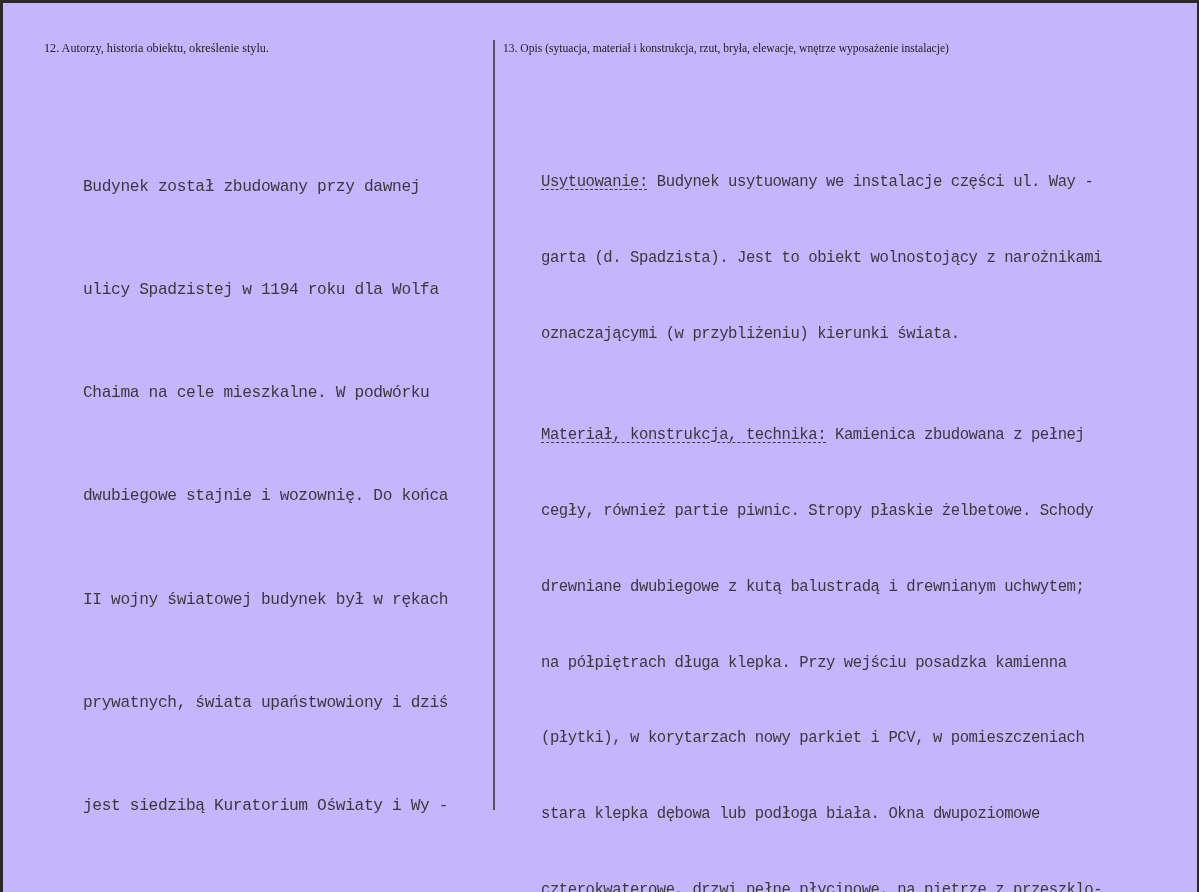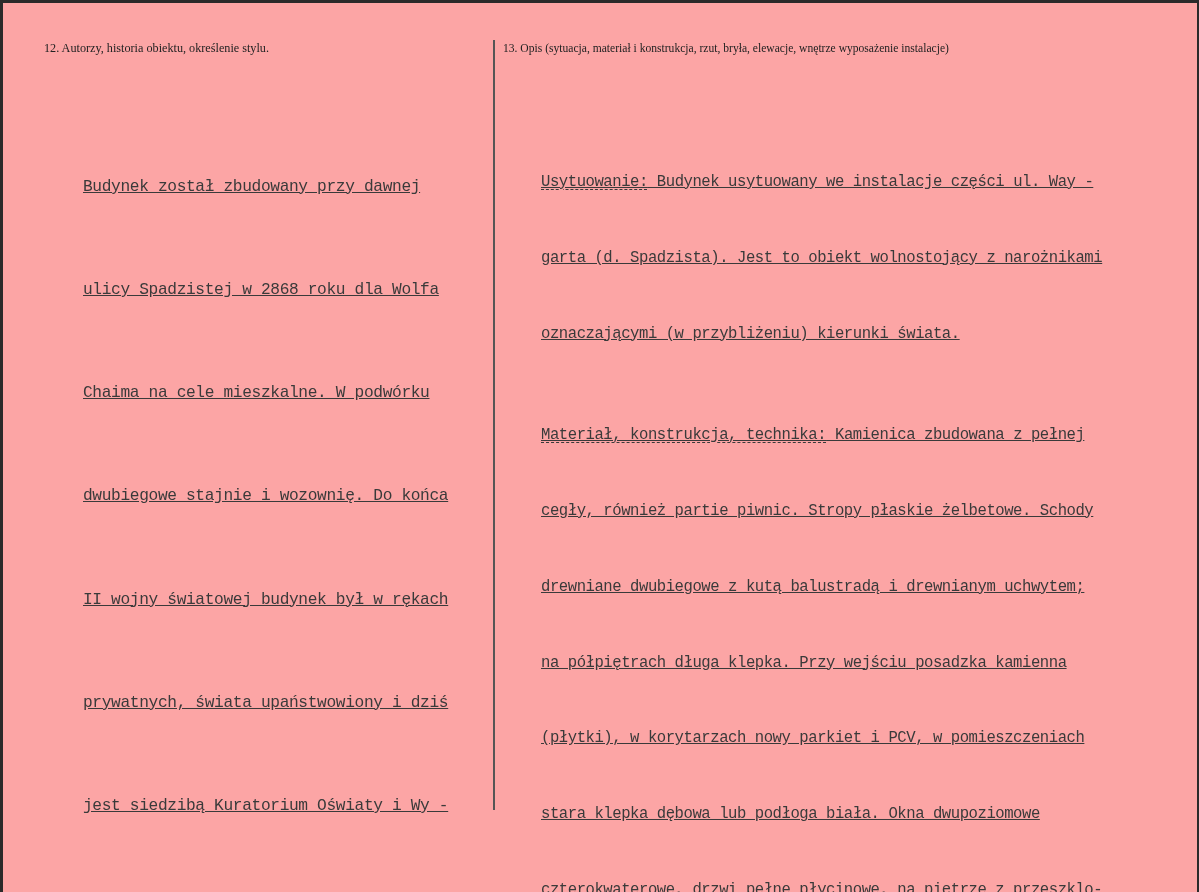--- a/index.html
+++ b/index.html
@@ -3,21 +3,21 @@
 <meta charset="utf-8">
 <style>
   html, body { margin: 0; padding: 0; }
   body {
     width: 1199px; height: 892px; overflow: hidden;
     background: #2a2a2a;
     position: relative;
   }
   .sheet {
     position: absolute; left: 3px; top: 3px; right: 2px; bottom: 0;
-    background: #fca5a5;
+    background: #c4b5fd;
   }
   .divider {
     position: absolute; left: 490px; top: 37px; width: 1.5px; height: 770px;
     background: #555;
   }
   .hdr {
     position: absolute; top: 38px;
     font-family: "Liberation Serif", serif;
     font-size: 12.2px; color: #222;
     white-space: nowrap;
@@ -33,38 +33,38 @@
   .left-body {
     position: absolute; left: 80px; top: 98px;
     font-size: 16.2px; line-height: 34.4px;
     letter-spacing: -0.35px;
   }
   .right-body {
     position: absolute; left: 538px; top: 91px;
     font-size: 15.6px; line-height: 25.3px;
     letter-spacing: -0.45px;
   }
-  .line { display: block; height: 25.3px; text-decoration: underline; }
+  .line { display: block; height: 25.3px; }
   .left-body .line { height: 34.4px; }
   .ul {
     text-decoration: underline; text-decoration-style: dashed;
     text-underline-offset: 3px; text-decoration-thickness: 1px; margin-top: 13px;
   }
 </style>
 </head>
 <body>
 
 <div class="sheet">
   <div class="hdr left">12. Autorzy, historia obiektu, określenie stylu.</div>
   <div class="hdr right">13. Opis (sytuacja, materiał i konstrukcja, rzut, bryła, elewacje, wnętrze wyposażenie instalacje)</div>
   <div class="divider"></div>
 
   <div class="tw left-body">
     <span class="line">Budynek został zbudowany przy dawnej</span>
-    <span class="line">ulicy Spadzistej w 2868 roku dla Wolfa</span>
+    <span class="line">ulicy Spadzistej w 1194 roku dla Wolfa</span>
     <span class="line">Chaima na cele mieszkalne. W podwórku</span>
     <span class="line">dwubiegowe stajnie i wozownię. Do końca</span>
     <span class="line">II wojny światowej budynek był w rękach</span>
     <span class="line">prywatnych, świata upaństwowiony i dziś</span>
     <span class="line">jest siedzibą Kuratorium Oświaty i Wy -</span>
     
     
     
   </div>
 

